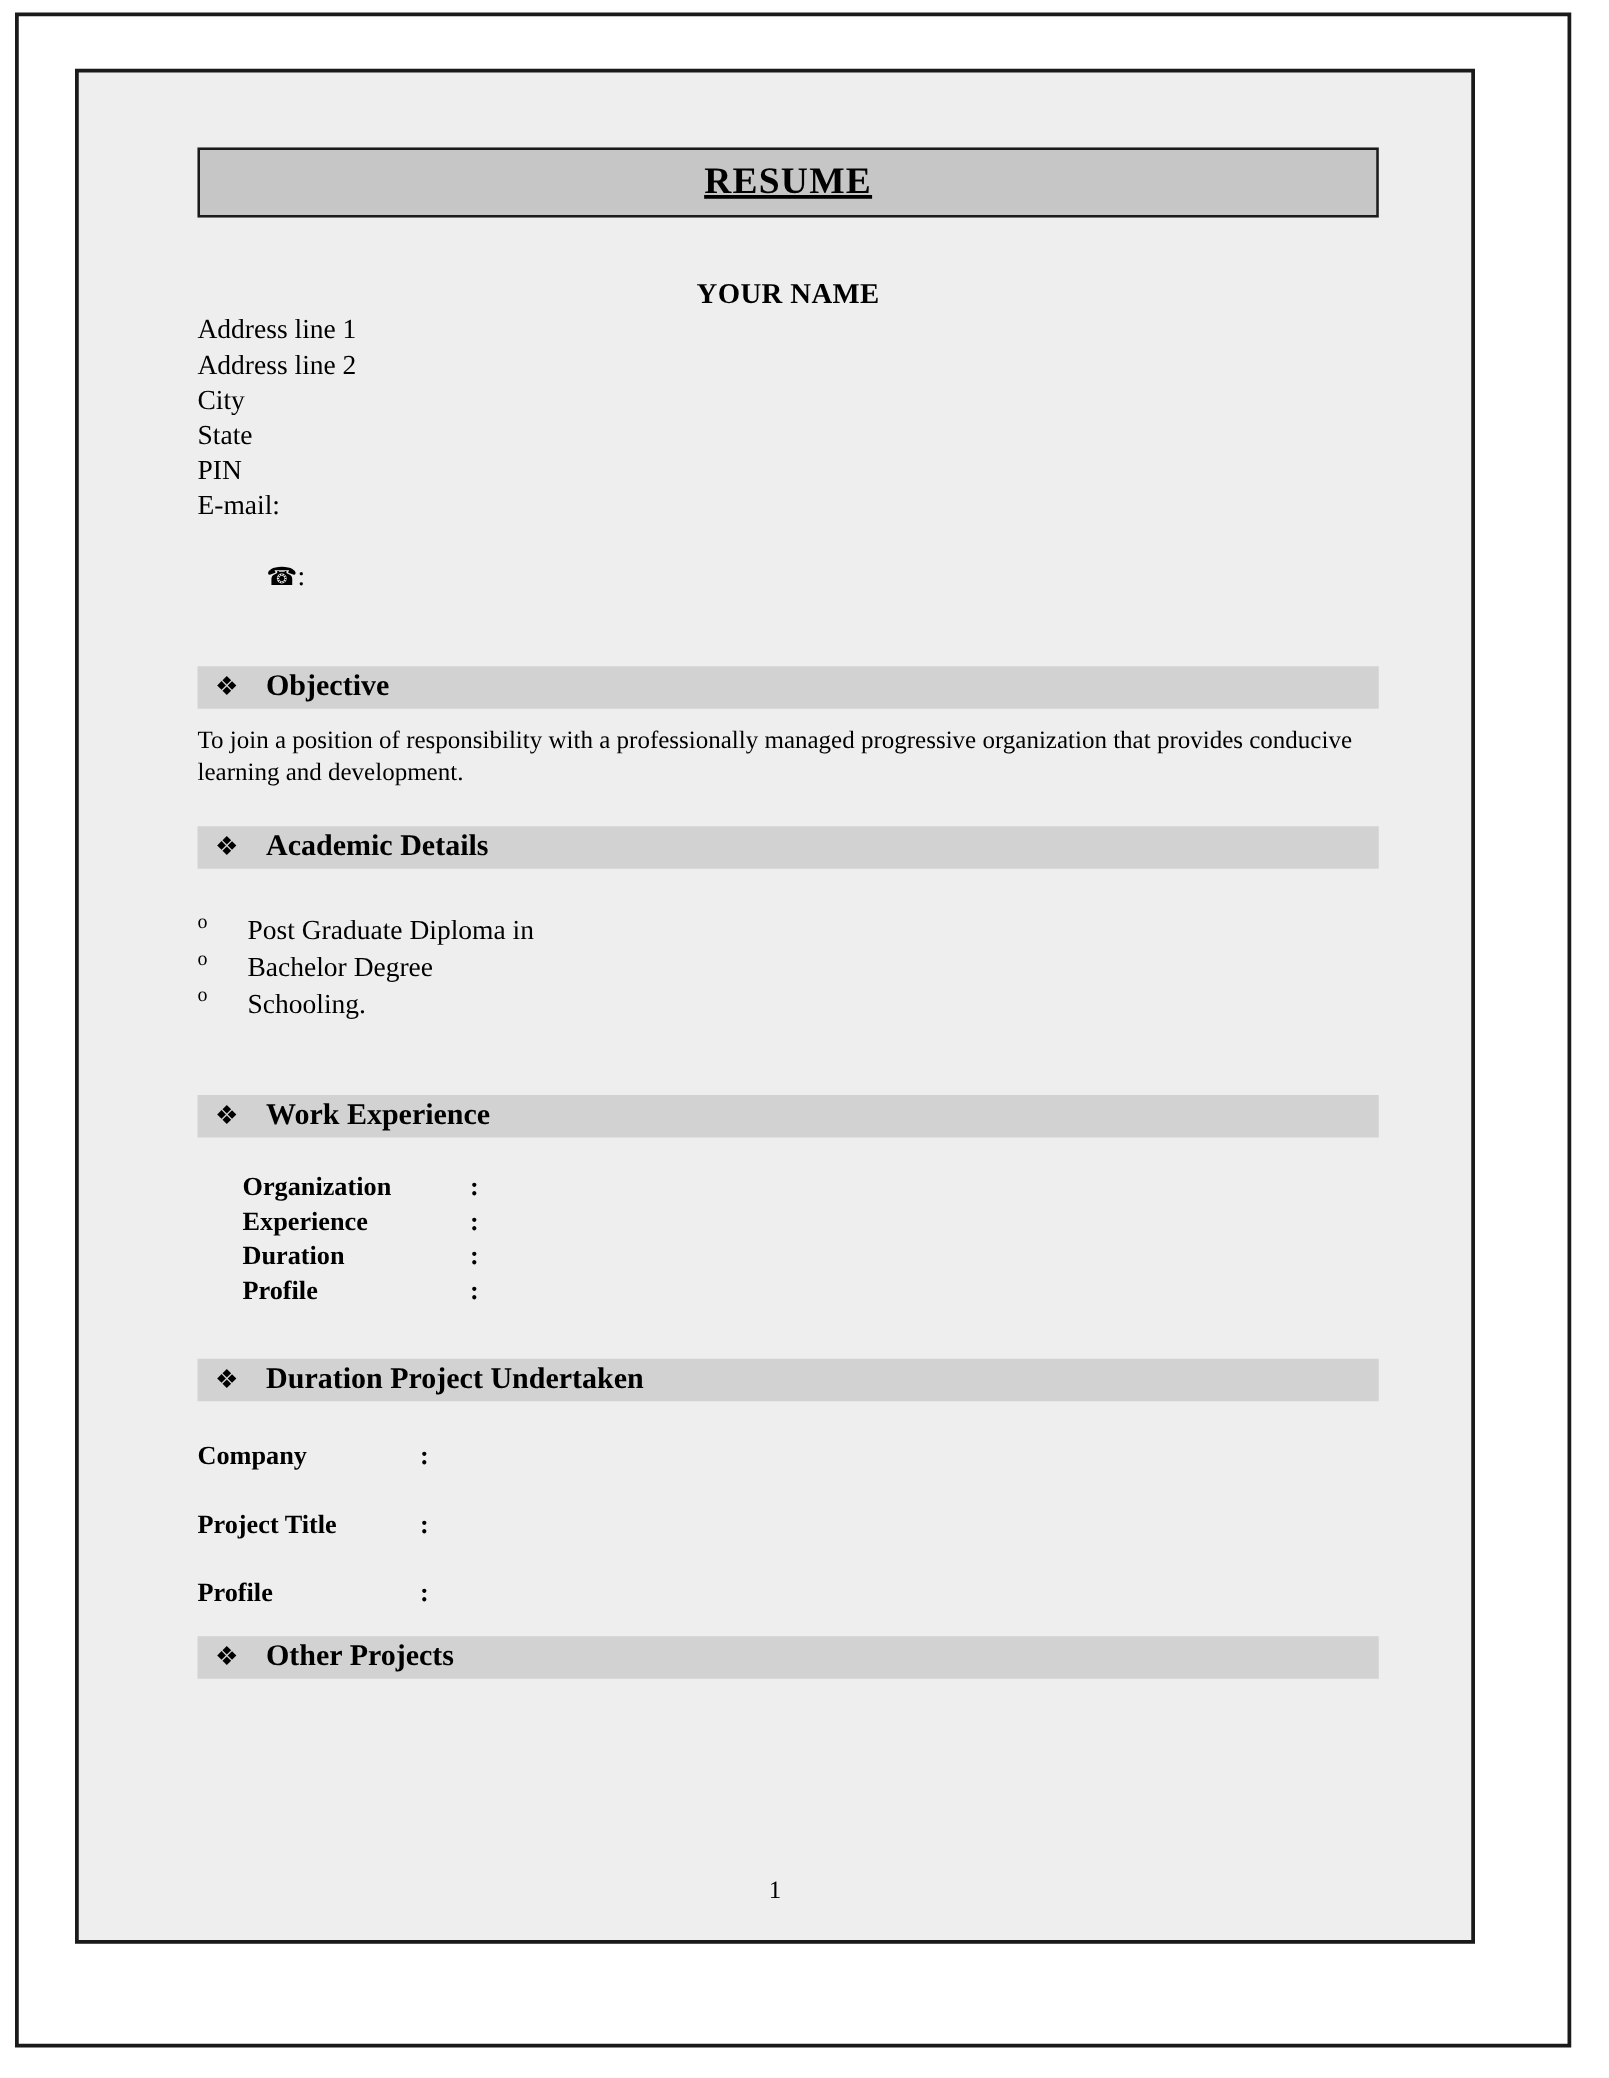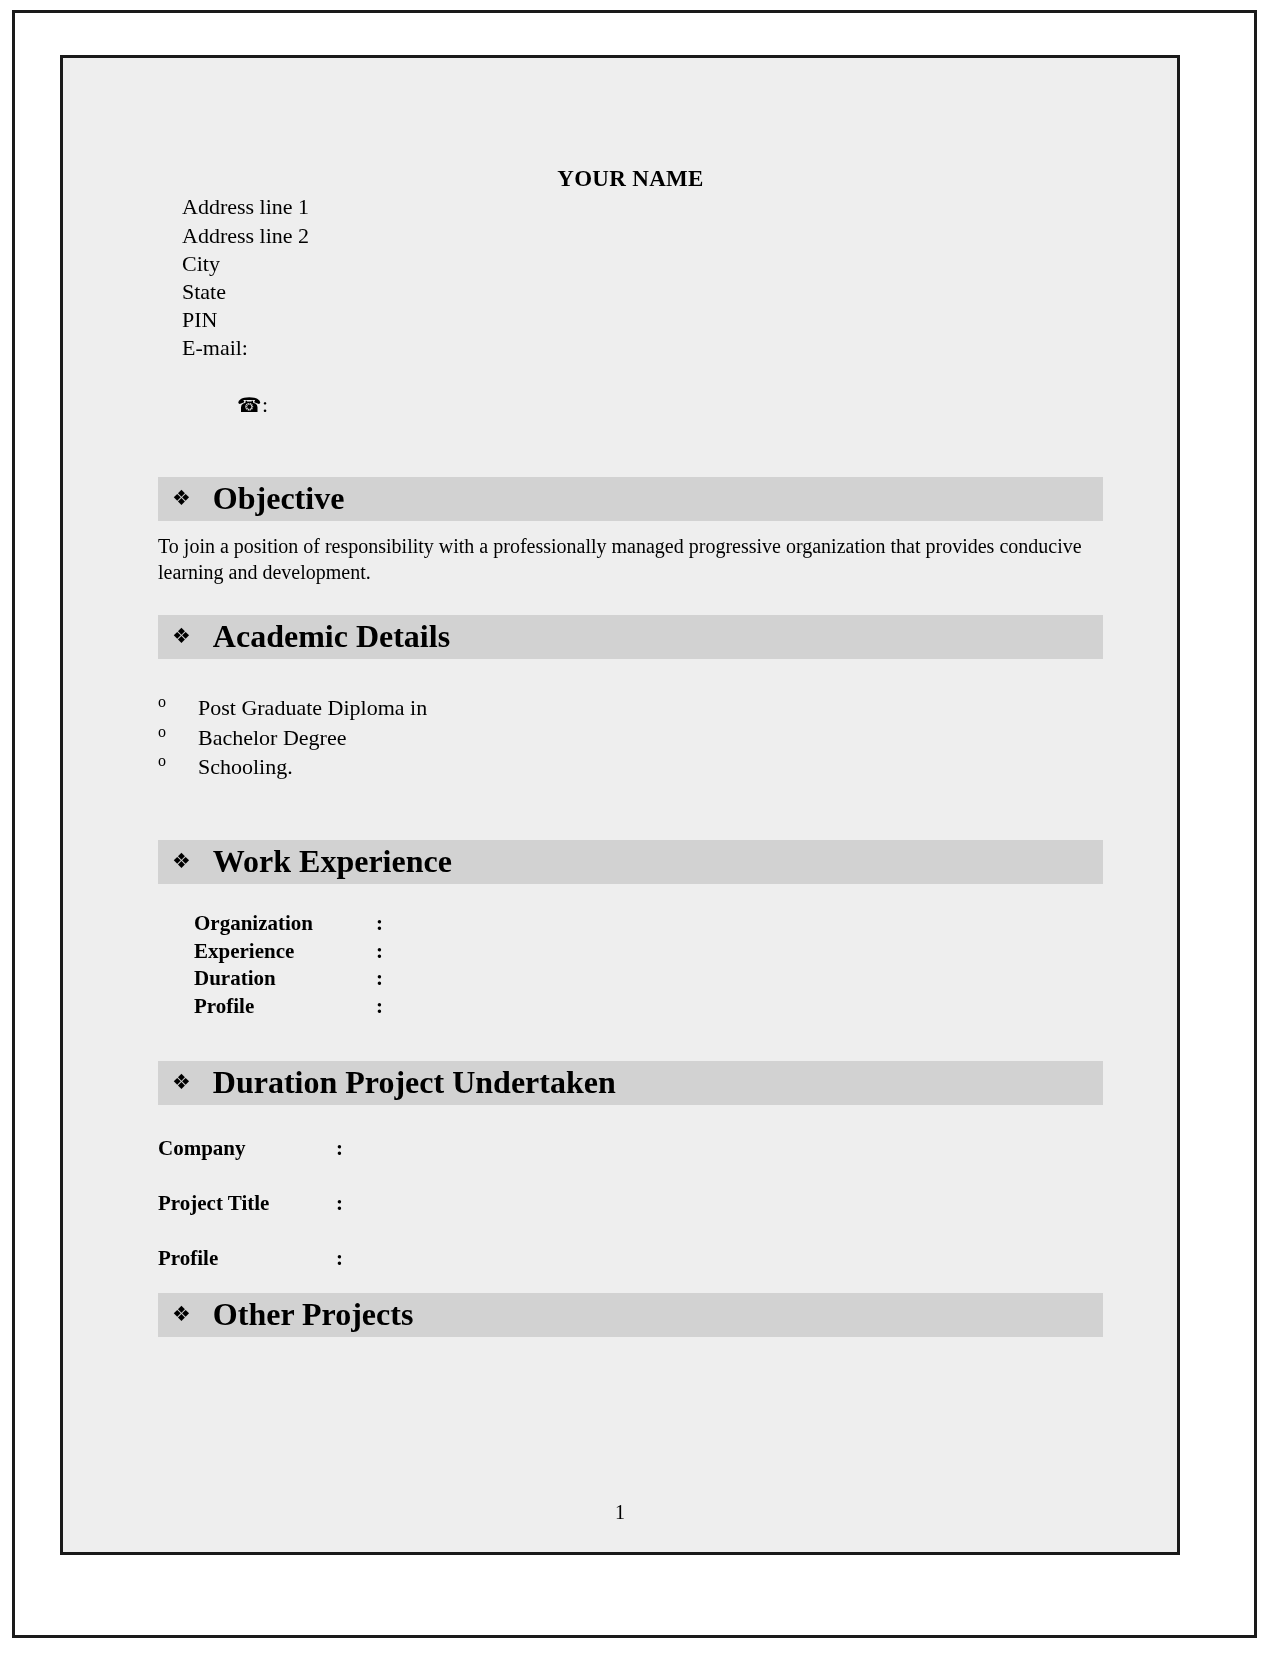--- a/index.html
+++ b/index.html
@@ -64,21 +64,20 @@
     line-height: 1.28;
   }
   .contact-name {
     font-weight: bold;
     font-size: 23px;
     letter-spacing: 0.3px;
     text-align: center;
   }
   .contact-line {
     white-space: pre;
-    margin-left: 24px;
   }
   .phone-glyph {
     font-family: "DejaVu Sans", sans-serif;
     font-size: 20px;
   }
 
   .section-bar {
     background: #d2d2d2;
     display: flex;
     align-items: center;
@@ -86,21 +85,21 @@
     box-sizing: border-box;
     margin-top: 30px;
   }
   .section-bullet {
     font-family: "DejaVu Sans", sans-serif;
     font-size: 21px;
     line-height: 1;
     margin-right: 22px;
   }
   .section-title {
-    font-size: 32px;
+    font-size: 24px;
     font-weight: bold;
   }
 
   .body-text {
     font-size: 20px;
     line-height: 1.3;
     margin-top: 12px;
     width: 930px;
   }
 
@@ -163,20 +162,23 @@
     font-size: 20px;
   }
 </style>
 </head>
 <body>
 
 <div class="page-frame">
   <div class="doc-sheet">
     <div class="doc-inner">
 
+      <div class="title-bar">
+        <span>RESUME</span>
+      </div>
 
       <div class="contact-block">
         <div class="contact-name">YOUR NAME</div>
         <div class="contact-line">Address line 1</div>
         <div class="contact-line">Address line 2</div>
         <div class="contact-line">City</div>
         <div class="contact-line">State</div>
         <div class="contact-line">PIN</div>
         <div class="contact-line">E-mail:</div>
         <div class="contact-line">

